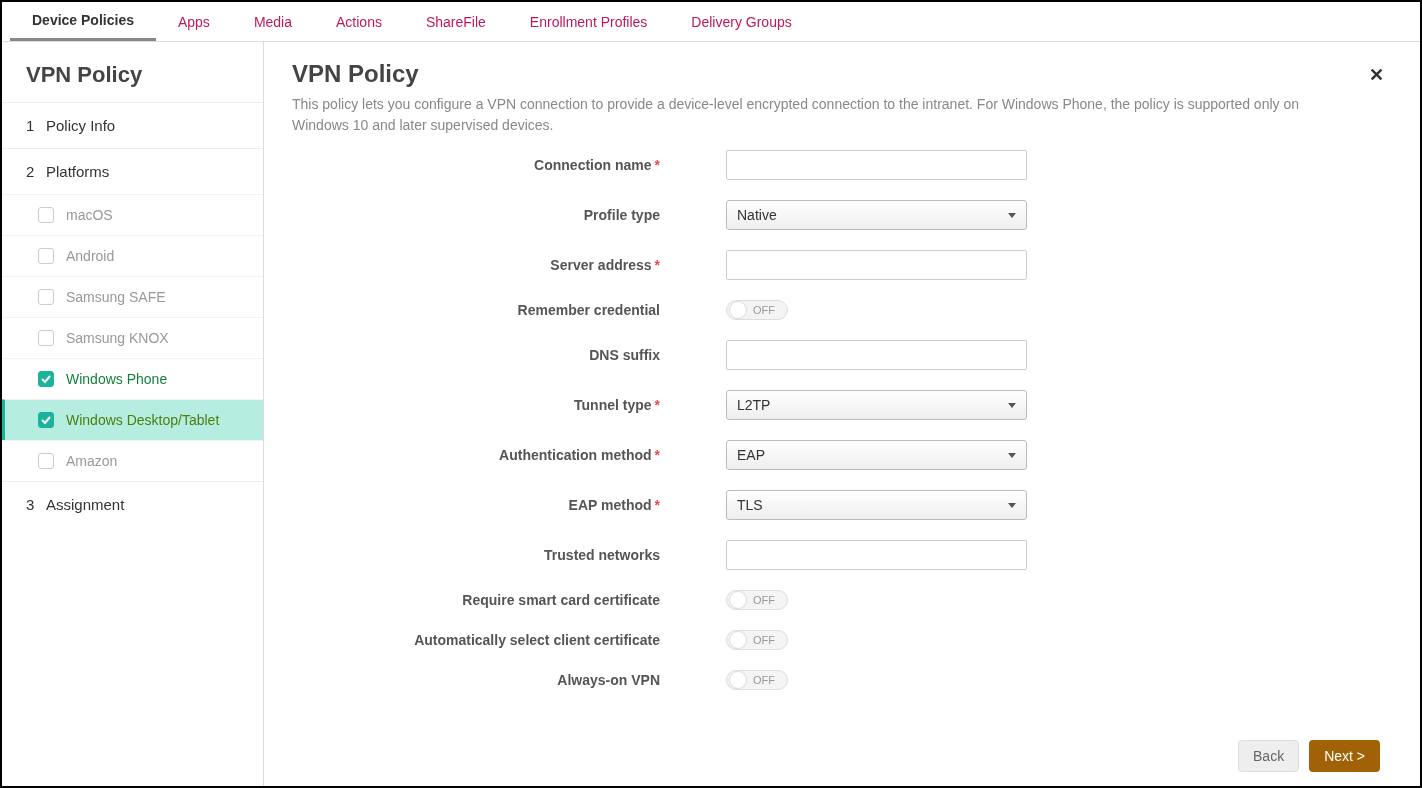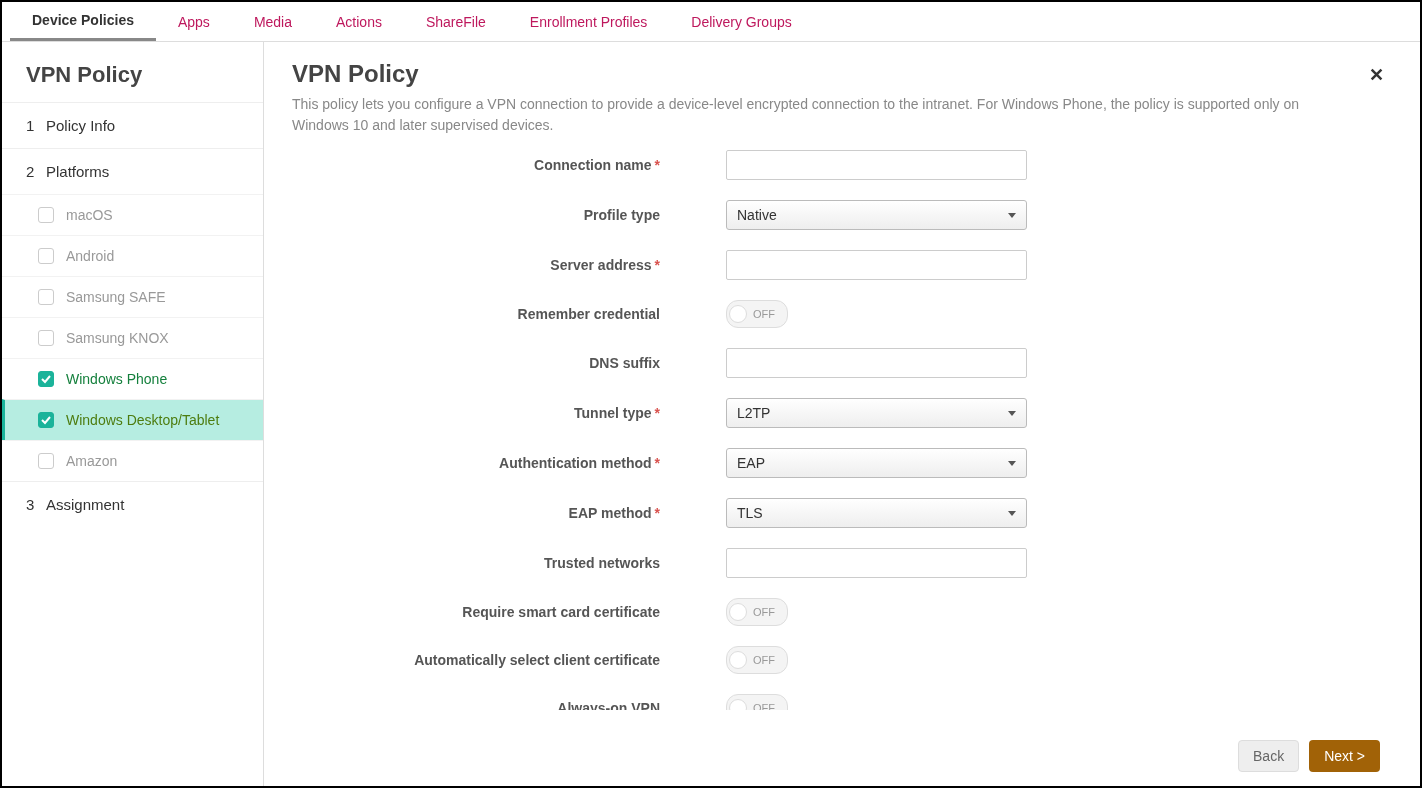--- a/index.html
+++ b/index.html
@@ -35,21 +35,21 @@
   .main-desc { color:#888; margin-top:4px; line-height:1.5; max-width: 1060px; }
   
   .form-area { margin-top: 14px; height: 560px; overflow-y:auto; padding-bottom:40px; }
   .form-row { display:flex; align-items:center; margin-bottom: 20px; }
   .form-label { width: 390px; text-align:right; font-weight:600; color:#555; padding-right: 22px; font-size:14px; }
   .req { color:#d9534f; margin-left:3px; }
   .form-control-wrap { width: 345px; padding-left: 44px; }
   .text-input { width:100%; height:30px; border:1px solid #ccc; border-radius:2px; padding:4px 8px; font-size:14px; }
   .select { width:100%; height:30px; border:1px solid #bbb; border-radius:3px; background:linear-gradient(#fff,#eee); padding:4px 10px; font-size:14px; display:flex; align-items:center; justify-content:space-between; cursor:pointer; }
   .select .caret { width:0; height:0; border-left:4px solid transparent; border-right:4px solid transparent; border-top:5px solid #555; }
-  .toggle { width:62px; height:28px; border:1px solid #ddd; border-radius:12px; background:#f4f4f4; display:flex; align-items:center; padding:2px; cursor:pointer; }
+  .toggle { width:62px; height:20px; border:1px solid #ddd; border-radius:12px; background:#f4f4f4; display:flex; align-items:center; padding:2px; cursor:pointer; }
   .toggle .knob { width:18px; height:18px; border-radius:50%; background:#fff; border:1px solid #ddd; }
   .toggle .tlabel { font-size:11px; color:#999; margin-left:6px; }
   
   
   .footer-btns { position:absolute; right:40px; bottom:14px; display:flex; gap:10px; }
   .btn { padding:7px 14px; border-radius:4px; font-size:14px; cursor:pointer; border:1px solid transparent; }
   .btn-back { background:#eee; color:#666; border-color:#ddd; }
   .btn-next { background:#a16207; color:#fff; }
 </style>
 </head>

